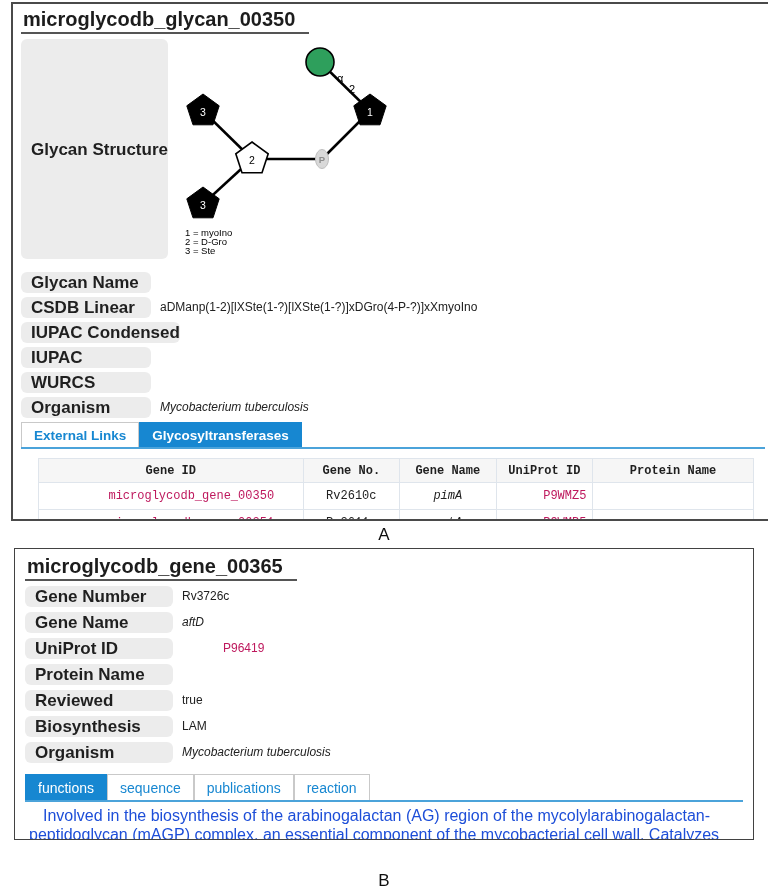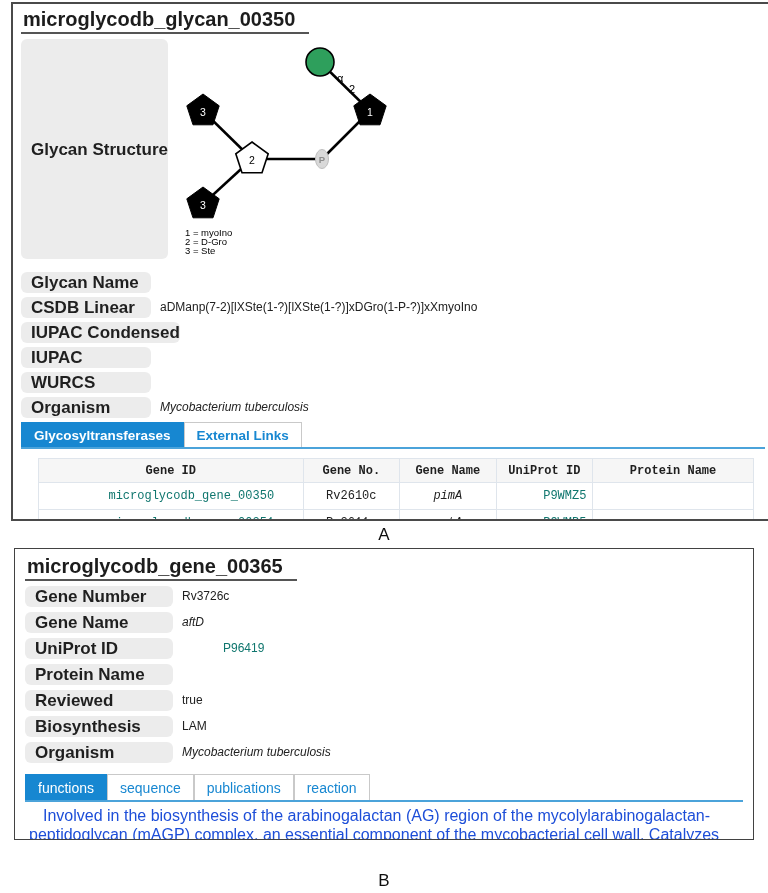--- a/index.html
+++ b/index.html
@@ -18,21 +18,21 @@
   .panel-b .prow{margin-bottom:5px;}
   .plabel{
     flex:0 0 130px;background:#ececec;border-radius:6px;font-weight:bold;font-size:17px;
     line-height:21px;height:21px;padding-left:10px;box-sizing:border-box;color:#1f1f1f;
     white-space:nowrap;
   }
   .panel-b .plabel{flex:0 0 148px;}
   .plabel.tall{height:220px;display:flex;align-items:center;}
   .pvalue{font-size:12px;line-height:21px;}
   .italic{font-style:italic;}
-  a.link{color:#0f766e;text-decoration:none;cursor:pointer;padding-left:41px;}
+  a.link{color:#be185d;text-decoration:none;cursor:pointer;padding-left:41px;}
   .tabbar{display:flex;margin-top:2px;border-bottom:2px solid #4ba3da;align-items:flex-end;gap:0;}
   .panel-b .tabbar{margin-top:11px;}
   .tab{
     font-size:13.5px;font-weight:bold;padding:5px 12px 4px 12px;border:1px solid #c9c9c9;border-bottom:none;
     color:#1787d1;background:#fff;cursor:pointer;
   }
   .panel-b .tab{font-weight:normal;font-size:14px;}
   .tab.active{background:#1787d1;color:#fff;border-color:#1787d1;}
   table{border-collapse:collapse;margin:9px 0 0 17px;width:716px;font-size:12px;table-layout:fixed;}
   th,td{border:1px solid #dfe5ec;text-align:center;padding:1px 4px;overflow:hidden;font-family:Liberation Mono, monospace;}
@@ -89,42 +89,42 @@
       </svg>
     </div>
   </div>
 
   <div class="prow">
     <div class="plabel">Glycan Name</div>
     <div class="pvalue"></div>
   </div>
   <div class="prow">
     <div class="plabel">CSDB Linear</div>
-    <div class="pvalue">aDManp(7-2)[lXSte(1-?)[lXSte(1-?)]xDGro(1-P-?)]xXmyoIno</div>
+    <div class="pvalue">aDManp(1-2)[lXSte(1-?)[lXSte(1-?)]xDGro(4-P-?)]xXmyoIno</div>
   </div>
   <div class="prow">
     <div class="plabel">IUPAC Condensed</div>
     <div class="pvalue"></div>
   </div>
   <div class="prow">
     <div class="plabel">IUPAC</div>
     <div class="pvalue"></div>
   </div>
   <div class="prow">
     <div class="plabel">WURCS</div>
     <div class="pvalue"></div>
   </div>
   <div class="prow">
     <div class="plabel">Organism</div>
     <div class="pvalue italic">Mycobacterium tuberculosis</div>
   </div>
 
   <div class="tabbar">
+    <div class="tab">External Links</div>
     <div class="tab active">Glycosyltransferases</div>
-    <div class="tab">External Links</div>
   </div>
 
   <table>
     <colgroup>
       <col style="width:37%">
         <col style="width:13.5%">
         <col style="width:13.5%">
         <col style="width:13.5%">
         <col style="width:22.5%">
     </colgroup>

